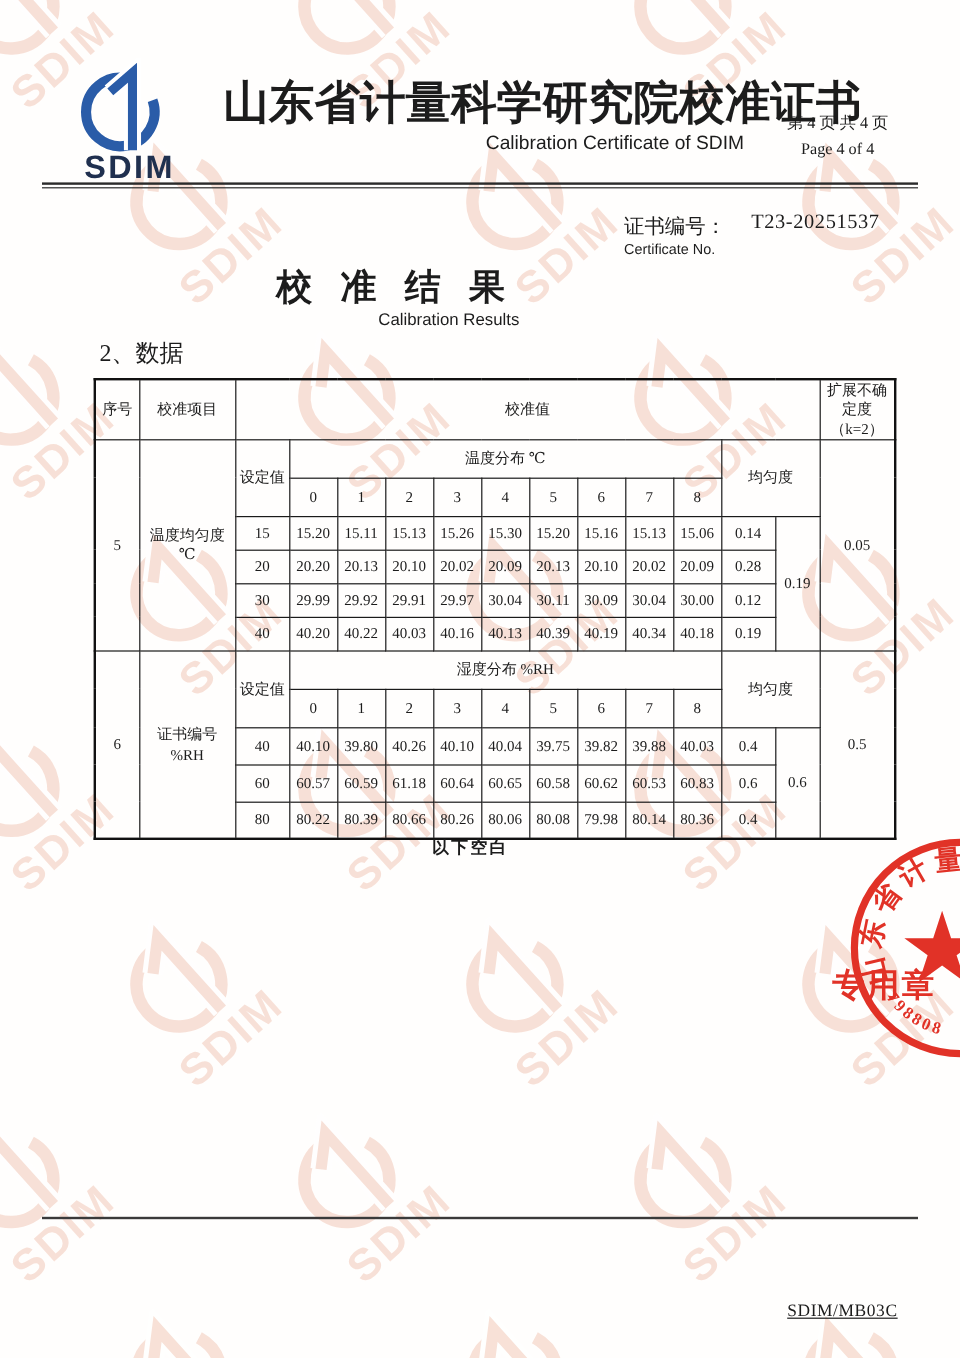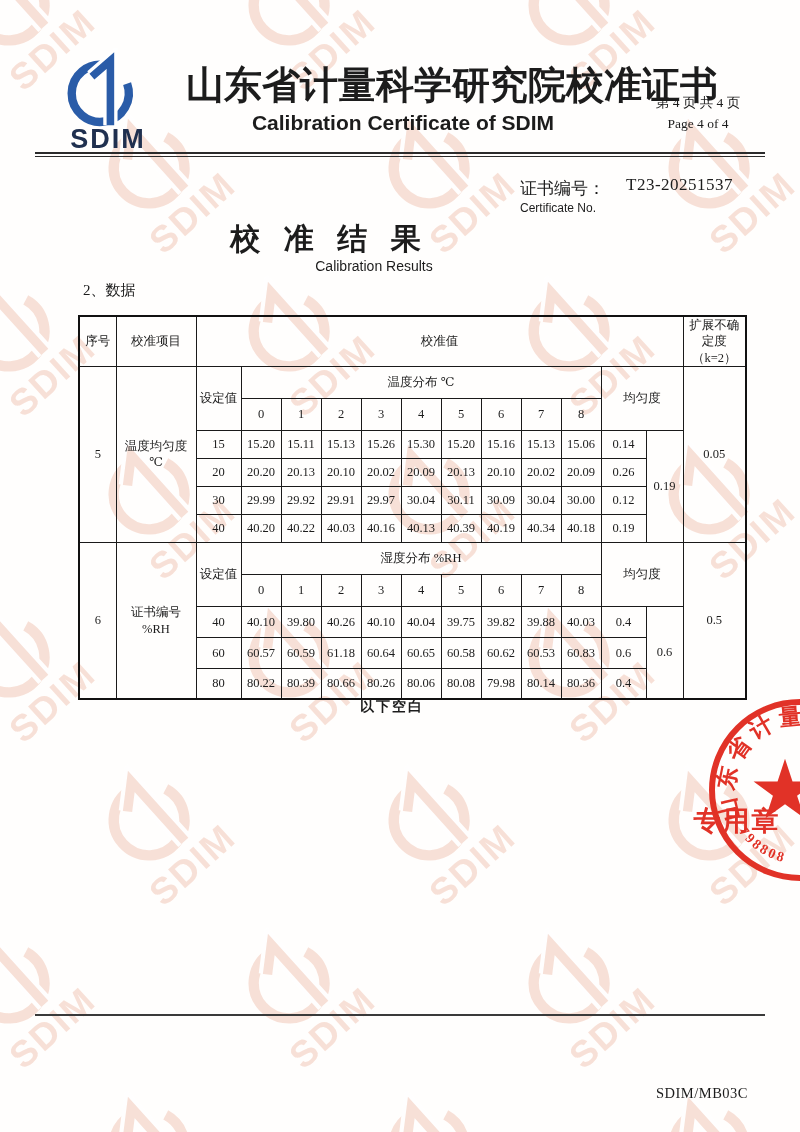--- a/index.html
+++ b/index.html
@@ -11,49 +11,49 @@
   .wm{position:absolute;width:170px;height:170px;transform:rotate(-42deg);opacity:.55;color:#f2c9b9;text-align:center;}
   .wm svg{display:block;margin:0 auto;}
   .wm-t{font-family:"Liberation Sans","DejaVu Sans",sans-serif;font-weight:bold;font-size:37px;letter-spacing:2px;color:#f2c9b9;line-height:30px;}
 
   .abs{position:absolute;z-index:2;}
 
   
   .logo-mark{position:absolute;left:60px;top:48px;width:84px;height:84px;color:#2a5ca8;z-index:2;}
   .logo-text{position:absolute;left:56px;top:124px;width:104px;text-align:center;font-family:"Liberation Sans","DejaVu Sans",sans-serif;font-weight:bold;font-size:27px;letter-spacing:2px;color:#20304f;z-index:2;}
   .hdr-cn{left:186px;top:60px;font-size:38px;font-weight:bold;white-space:nowrap;}
-  .hdr-en{left:186px;top:111px;width:434px;text-align:center;font-family:"Liberation Sans","DejaVu Sans",sans-serif;font-weight:bold;font-size:21px;}
+  .hdr-en{left:186px;top:111px;width:434px;text-align:right;font-family:"Liberation Sans","DejaVu Sans",sans-serif;font-weight:normal;font-size:16px;}
   .page-info{left:628px;top:92px;width:140px;text-align:center;font-size:13.5px;line-height:21px;}
   .rule-top{left:35px;top:152px;width:730px;height:2px;border-top:2px solid #2b2b2b;border-bottom:1px solid #2b2b2b;}
 
   
   .cert-label{left:520px;top:177px;font-size:17px;}
   .cert-value{left:626px;top:175px;font-size:17px;letter-spacing:.5px;}
   .cert-en{left:520px;top:201px;font-family:Liberation Sans, sans-serif;font-size:12px;}
 
   
   .res-cn{left:0;top:219px;width:653px;text-align:center;font-size:30px;font-weight:bold;word-spacing:12px;letter-spacing:2px;}
   .res-en{left:0;top:258px;width:748px;text-align:center;font-family:"Liberation Sans","DejaVu Sans",sans-serif;font-size:14px;}
-  .data-h{left:83px;top:281px;font-size:15px;}
+  .data-h{left:83px;top:281px;font-size:20px;}
 
   
   .tbl{position:absolute;left:78px;top:315px;width:667px;border-collapse:collapse;table-layout:fixed;z-index:2;border:2px solid #111;}
   .tbl td{border:1px solid #1a1a1a;text-align:center;vertical-align:middle;font-size:12.5px;line-height:1.3;padding:0 1px;background:transparent;}
   tr.h-top{height:43px;} tr.h-sub{height:32px;} tr.d5{height:28px;} tr.d6{height:31px;}
 
   .blank-note{left:0;top:698px;width:784px;text-align:center;font-family:"Liberation Sans","DejaVu Sans",sans-serif;font-weight:bold;font-size:14px;letter-spacing:2px;}
 
   
   .stamp{position:absolute;left:680px;top:680px;width:220px;height:220px;z-index:3;opacity:.95;}
 
   
   .rule-bot{left:35px;top:1014px;width:730px;height:0;border-top:2px solid #3a3a3a;}
   .note1{left:70px;top:1024px;font-size:13.5px;}
   .note2{left:70px;top:1044px;font-size:13.5px;}
-  .form-no{left:656px;top:1085px;font-size:14.5px;letter-spacing:.5px;}
+  .form-no{left:656px;top:1085px;font-size:14.5px;letter-spacing:.5px;text-decoration:underline;}
 </style>
 </head>
 <body>
 
 <svg width="0" height="0" style="position:absolute">
   <defs>
     <symbol id="sdim-mark" viewBox="0 0 100 100">
       <path d="M79.9,42.4 A34,34 0 1 1 53.9,20.5" fill="none" stroke="currentColor" stroke-width="10"></path>
       <path d="M38,34 L60,15 L60,92" fill="none" stroke="#ffffff" stroke-width="17"></path>
       <path d="M38,34 L60,15 L60,92" fill="none" stroke="currentColor" stroke-width="9"></path>
@@ -299,21 +299,21 @@
       <td>20</td>
       <td>20.20</td>
       <td>20.13</td>
       <td>20.10</td>
       <td>20.02</td>
       <td>20.09</td>
       <td>20.13</td>
       <td>20.10</td>
       <td>20.02</td>
       <td>20.09</td>
-      <td>0.26</td>
+      <td>0.28</td>
     </tr>
     <tr class="d5">
       <td>30</td>
       <td>29.99</td>
       <td>29.92</td>
       <td>29.91</td>
       <td>29.97</td>
       <td>30.04</td>
       <td>30.11</td>
       <td>30.09</td>

